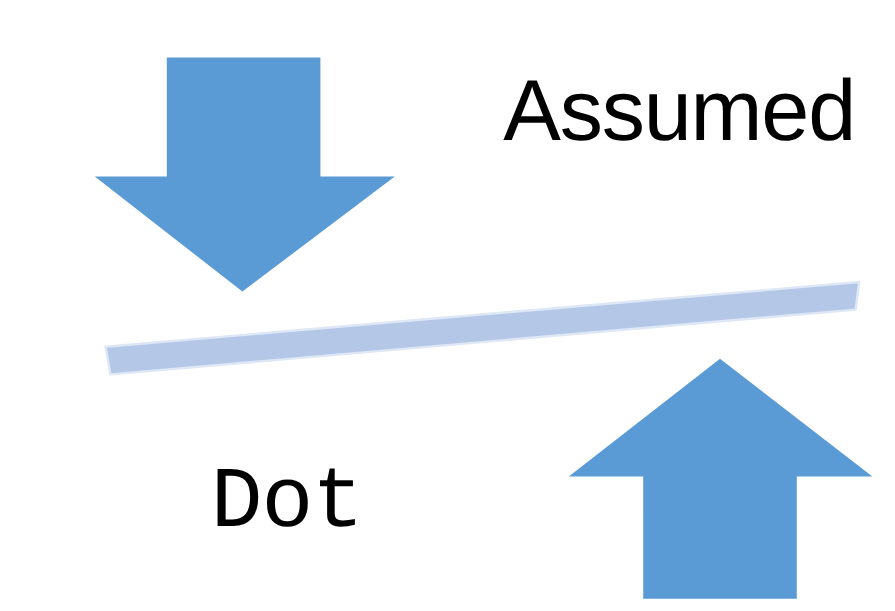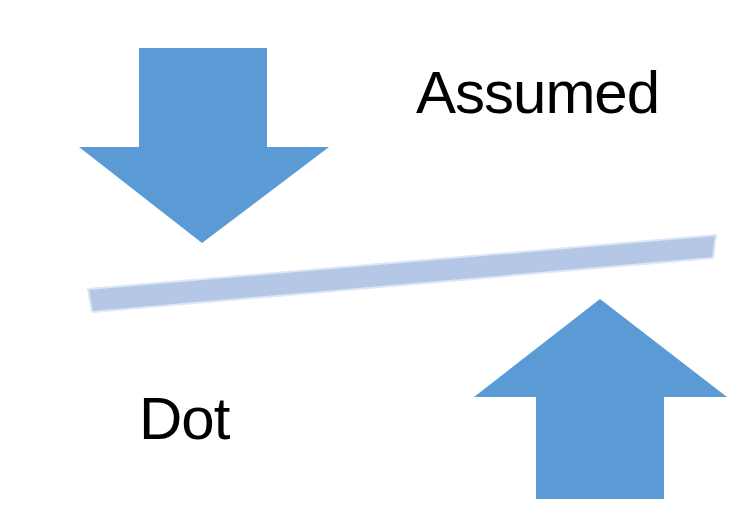--- a/index.html
+++ b/index.html
@@ -18,35 +18,36 @@
   .diagram-svg {
     position: absolute;
     left: 0;
     top: 0;
     width: 746px;
     height: 509px;
   }
   .label {
     position: absolute;
     color: #000000;
-    font-size: 60px;
+    font-size: 72px;
     line-height: 62px;
     letter-spacing: -1px;
-    text-align: left;
+    text-align: center;
     white-space: nowrap;
   }
   .label-assumed {
     left: 416px;
     top: 62px;
     width: 300px;
   }
   .label-dot {
     left: 139px;
     top: 388px;
     width: 200px;
+    font-family: Liberation Mono, monospace;
   }
 </style>
 </head>
 <body>
 
 <div class="canvas">
 
   <svg class="diagram-svg" viewBox="0 0 746 509" xmlns="http://www.w3.org/2000/svg">
 
     <polygon points="139,48 267,48 267,147 329,147 202,243 79,147 139,147" fill="#5B9BD5"></polygon>

